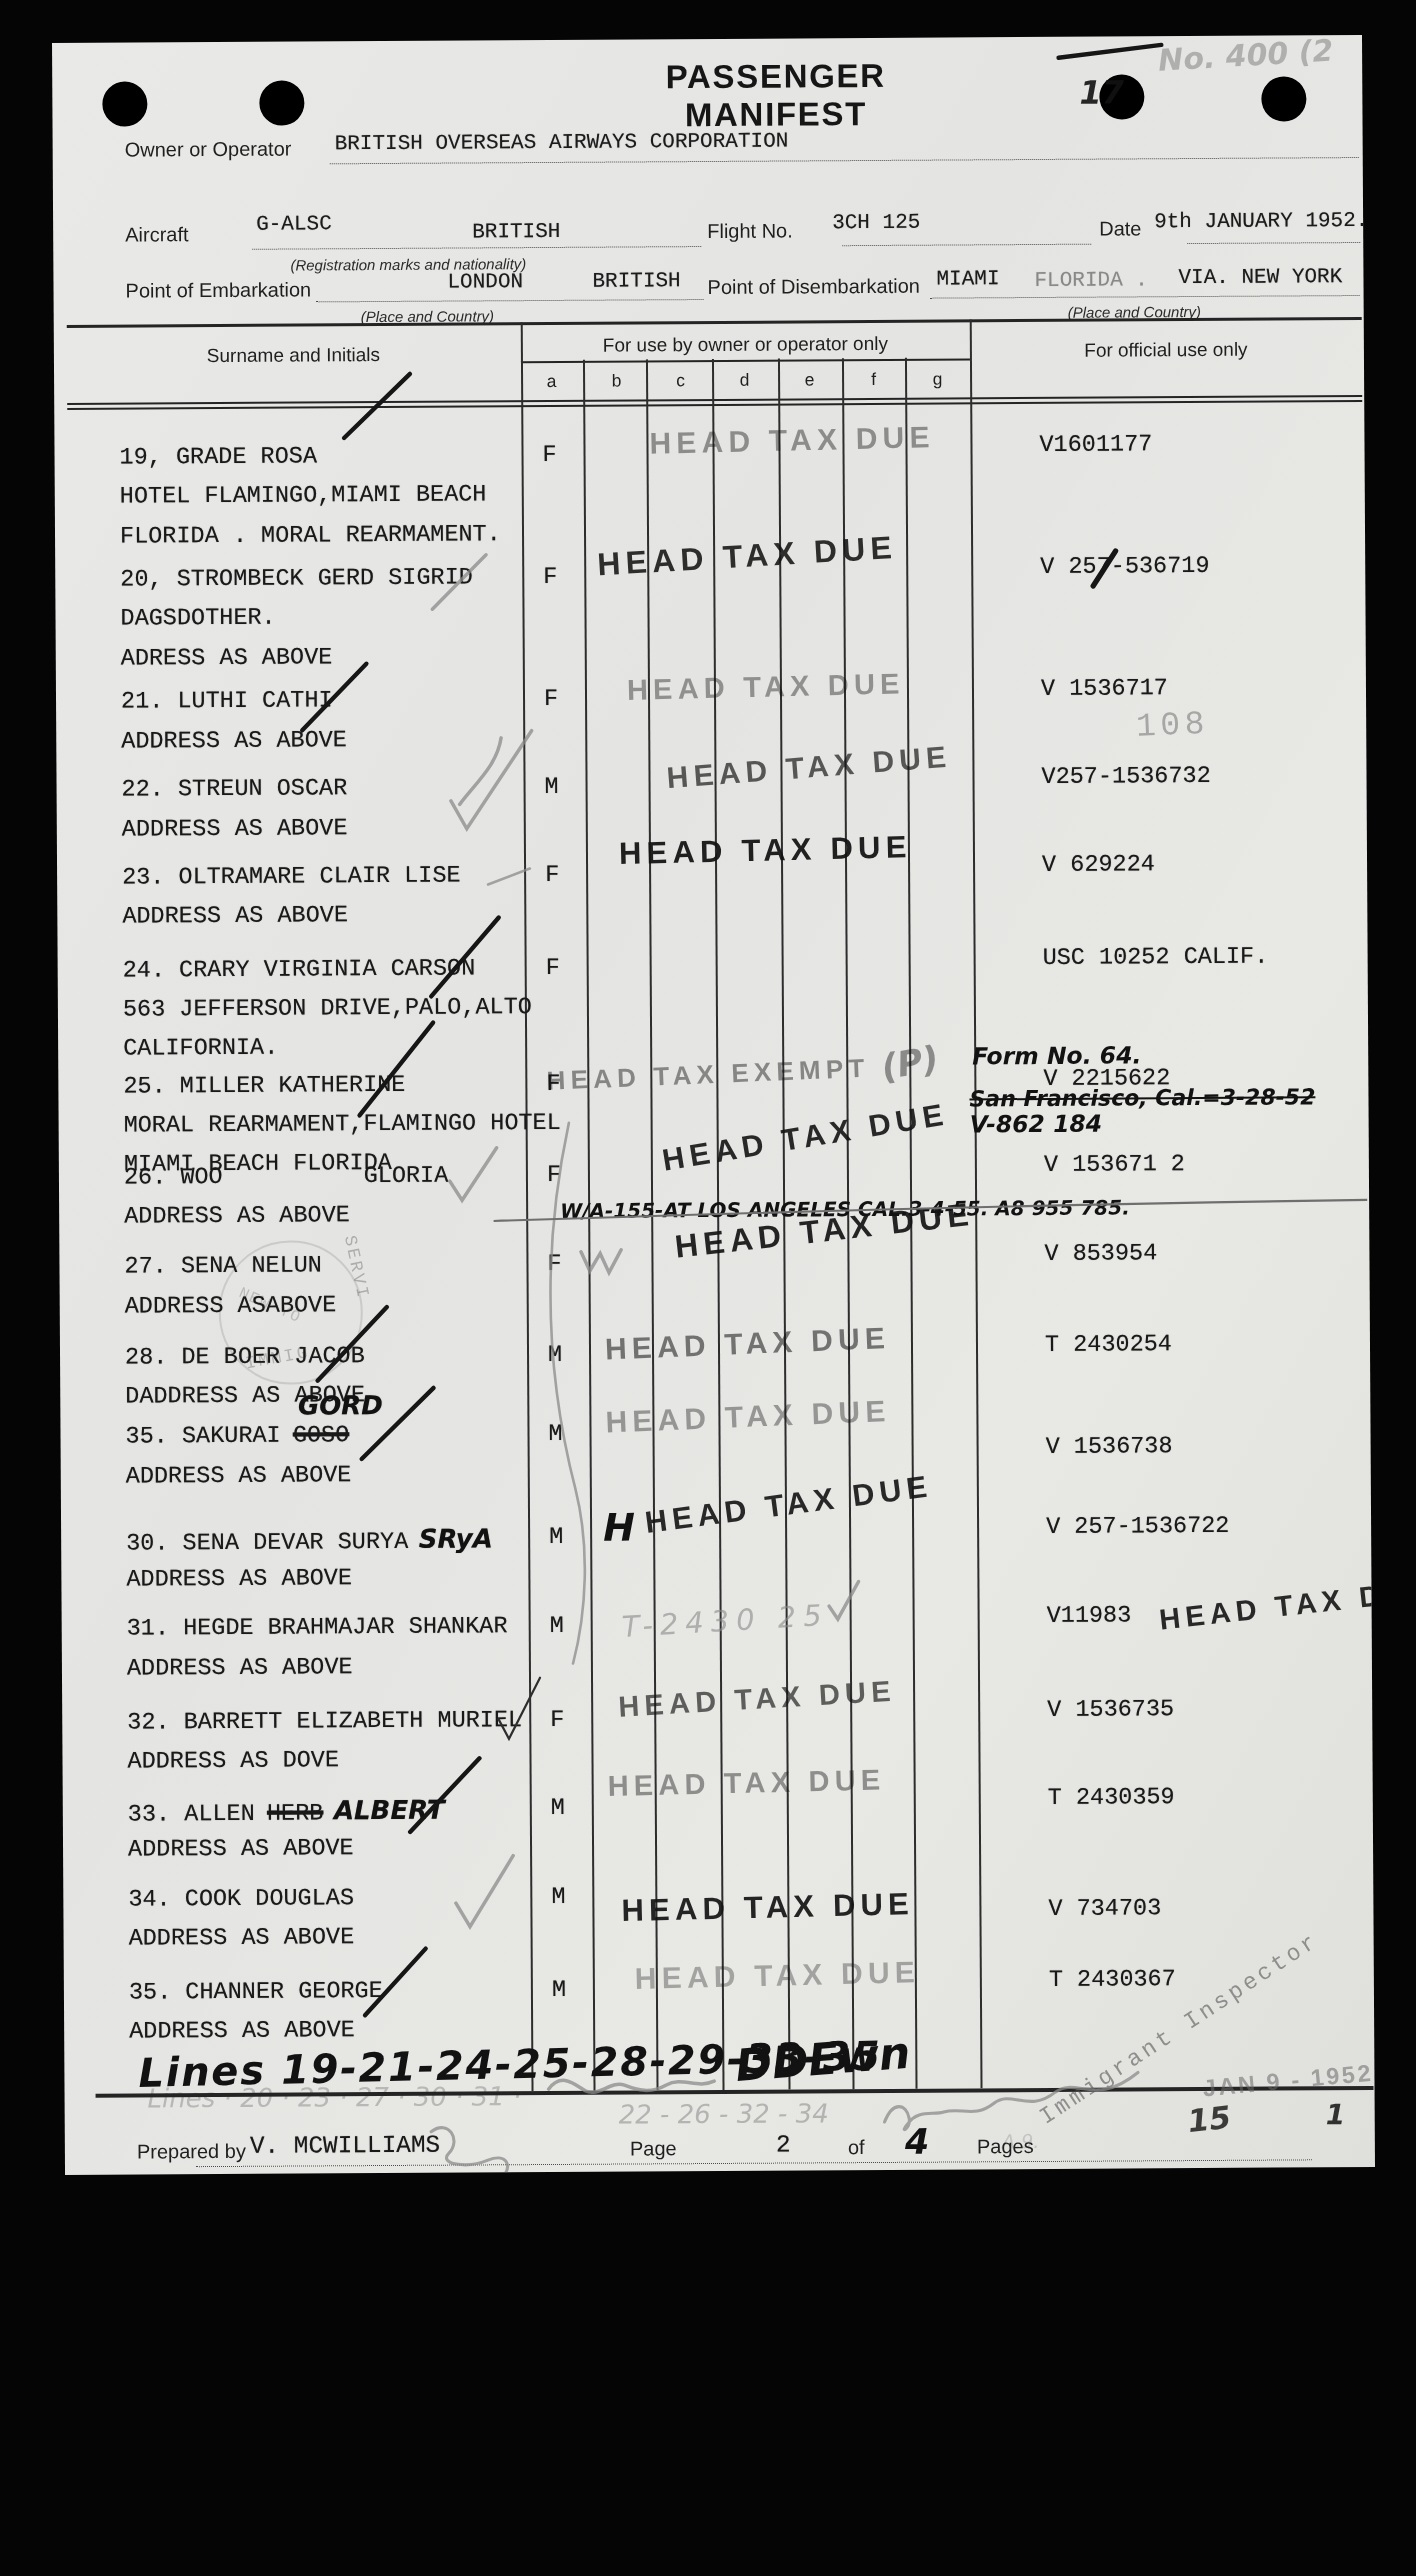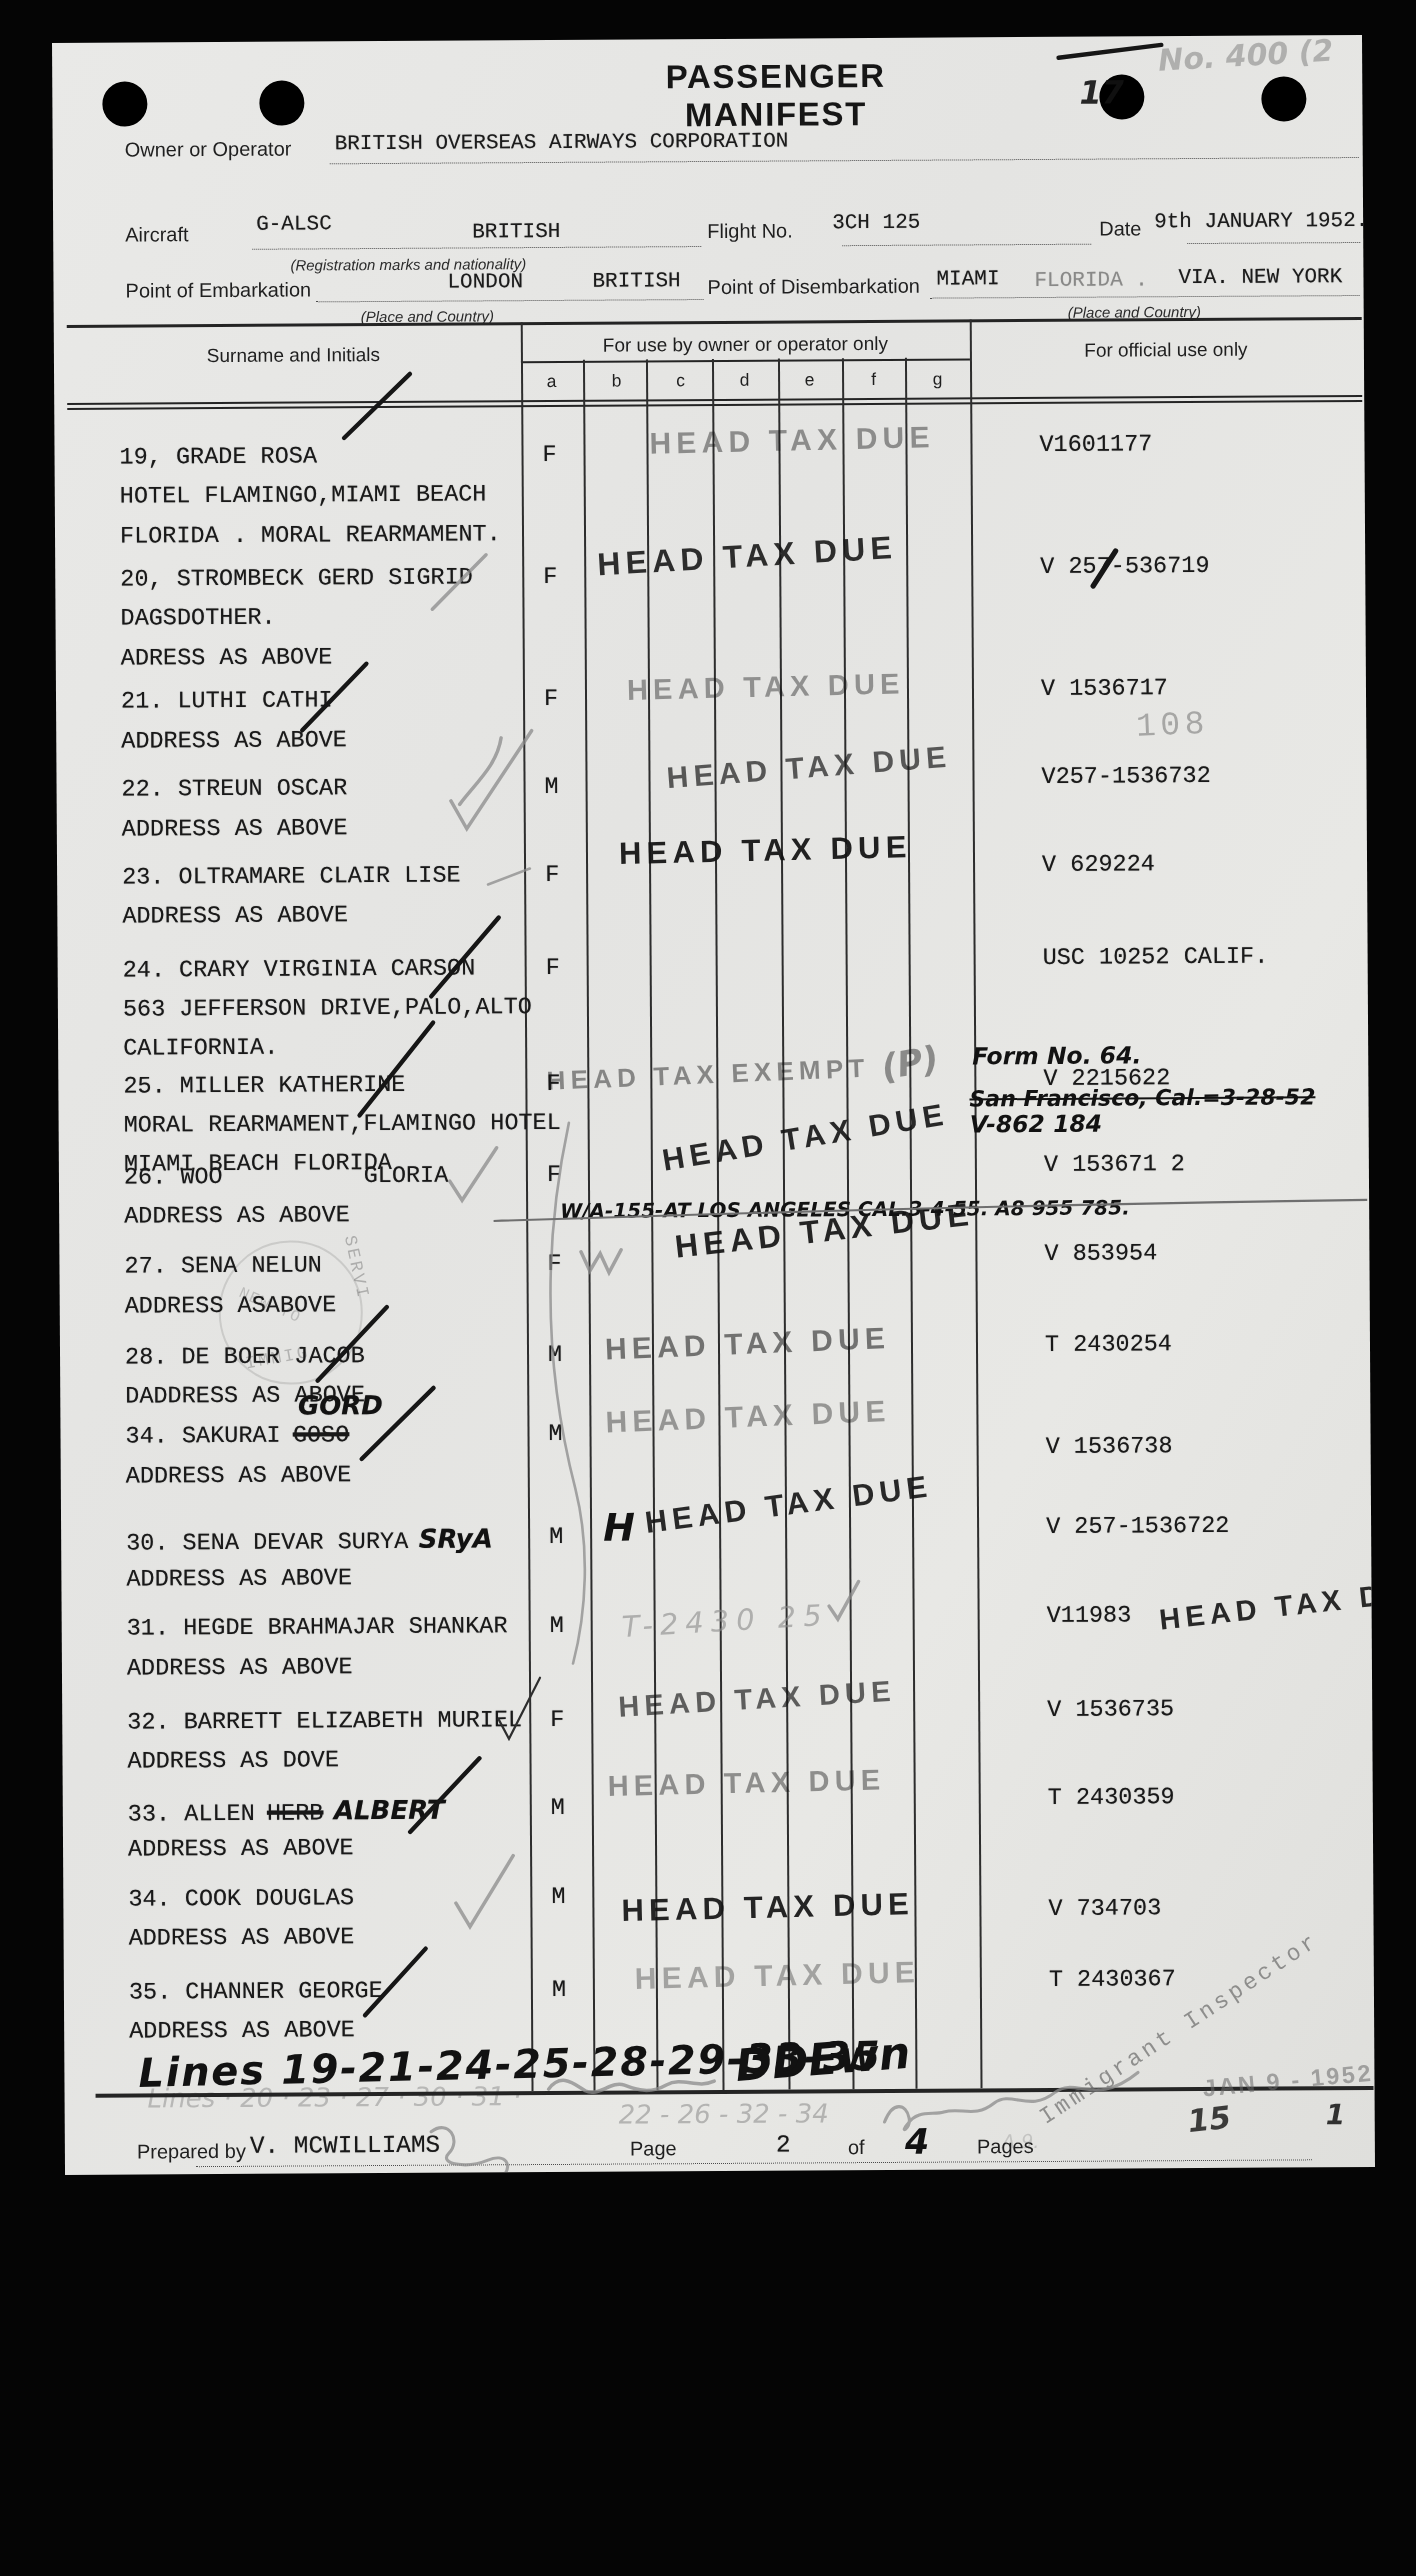--- a/index.html
+++ b/index.html
@@ -156,21 +156,21 @@
       <div class="abs typed" style="left: 65px; top: 1210px;"><span>27. SENA NELUN</span></div>
       <div class="abs typed" style="left: 65px; top: 1250px;">ADDRESS ASABOVE</div>
       <div class="abs typed" style="left: 488px; top: 1210px;">F</div>
       <div class="abs stamp" style="left: 615px; top: 1174px; font-size: 32px; opacity: 0.92; transform: rotate(-6deg);">HEAD TAX DUE</div>
       <div class="abs typed" style="left: 985px; top: 1203px;">V 853954</div>
       <div class="abs typed" style="left: 65px; top: 1301px;"><span>28. DE BOER JACOB</span></div>
       <div class="abs typed" style="left: 65px; top: 1340px;">DADDRESS AS ABOVE</div>
       <div class="abs typed" style="left: 488px; top: 1301px;">M</div>
       <div class="abs stamp" style="left: 545px; top: 1288px; font-size: 30px; opacity: 0.55; transform: rotate(-2deg);">HEAD TAX DUE</div>
       <div class="abs typed" style="left: 985px; top: 1294px;">T 2430254</div>
-      <div class="abs typed" style="left: 65px; top: 1380px;"><span>34. SAKURAI</span><span class="strk">GOSO<span class="hand hand-above">GORD</span></span></div>
+      <div class="abs typed" style="left: 65px; top: 1380px;"><span>35. SAKURAI</span><span class="strk">GOSO<span class="hand hand-above">GORD</span></span></div>
       <div class="abs typed" style="left: 65px; top: 1420px;">ADDRESS AS ABOVE</div>
       <div class="abs typed" style="left: 488px; top: 1380px;">M</div>
       <div class="abs stamp" style="left: 545px; top: 1361px; font-size: 30px; opacity: 0.38; transform: rotate(-2deg);">HEAD TAX DUE</div>
       <div class="abs typed" style="left: 985px; top: 1396px;">V 1536738</div>
       <div class="abs typed" style="left: 65px; top: 1483px;"><span>30. SENA DEVAR SURYA</span><span class="hand" style="margin-left: 10.5px; font-size: 26px;">SRyA</span></div>
       <div class="abs typed" style="left: 65px; top: 1523px;">ADDRESS AS ABOVE</div>
       <div class="abs typed" style="left: 488px; top: 1483px;">M</div>
       <div class="abs stamp" style="left: 583px; top: 1448px; font-size: 30.5px; opacity: 0.9; transform: rotate(-7deg);">HEAD TAX DUE</div>
       <div class="abs typed" style="left: 985px; top: 1476px;">V 257-1536722</div>
       <div class="abs hand" style="left: 542px; top: 1466px; font-size: 38px;">H</div>

